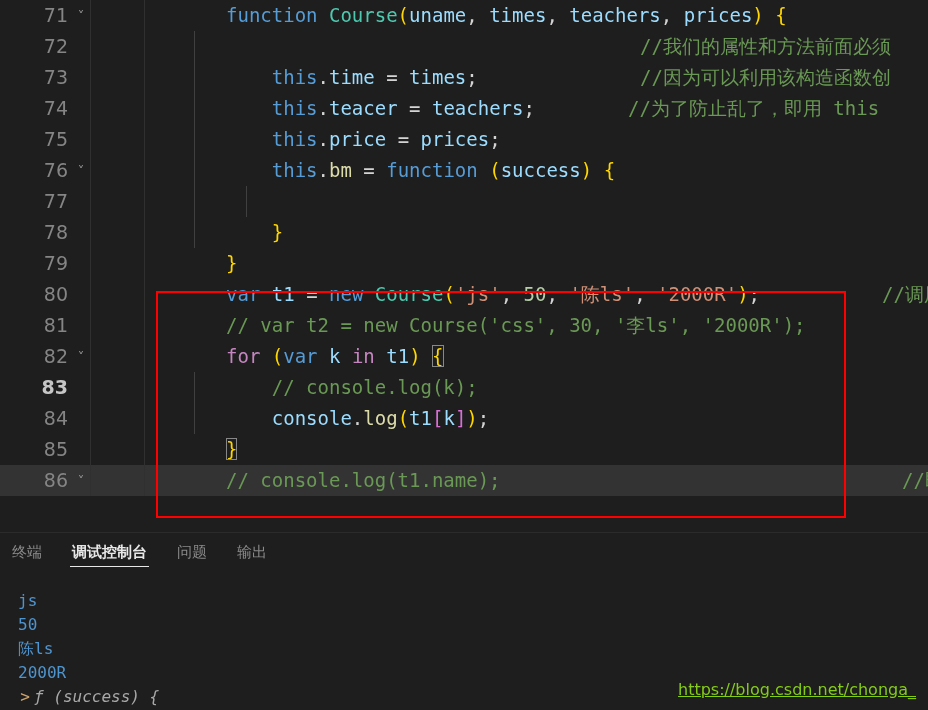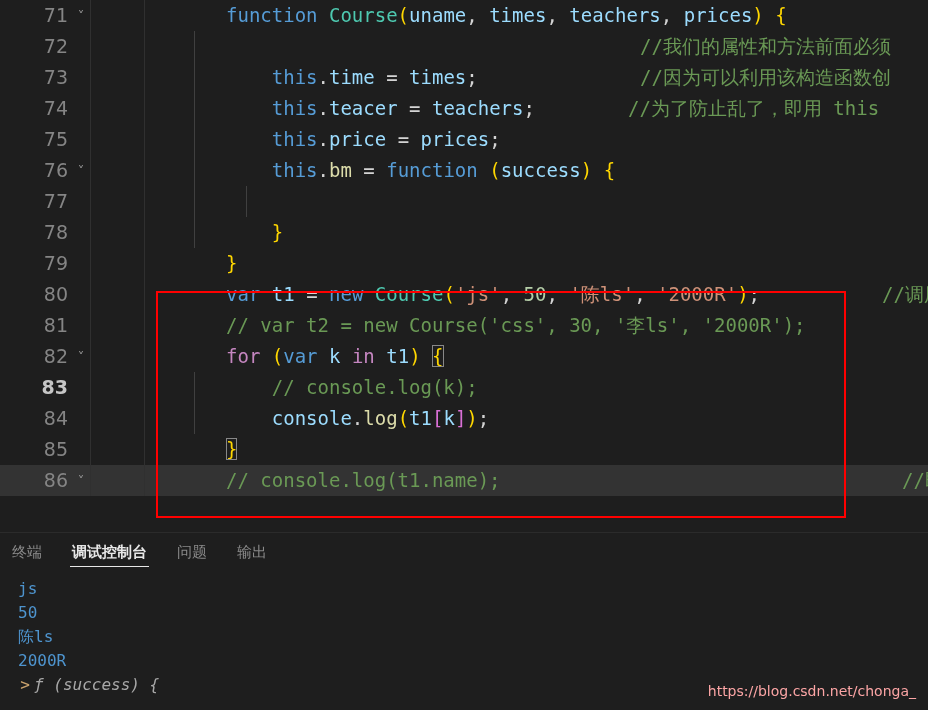--- a/index.html
+++ b/index.html
@@ -87,40 +87,40 @@
     font-size: 15px; color: #8a8a8a; cursor: pointer; height: 38px;
     display: flex; align-items: center; padding: 0 2px;
   }
   .panel-tab.active { color: #e7e7e7; font-weight: bold; }
   .panel-tab.active::after {
     content: ""; position: absolute; left: 0; right: 0; bottom: 4px;
     height: 1px; background: #e7e7e7;
   }
 
   #console-out {
-    position: relative; padding: 6px 0 0 0; font-size: 16px;
+    position: relative; padding: 6px 0 0 0; font-size: 16px; margin-top: 12px;
   }
   .console-line {
     height: 24px; line-height: 24px; padding-left: 18px;
     color: #4e94ce; white-space: pre;
     font-family: "DejaVu Sans Mono", "Liberation Mono", monospace;
   }
   .console-line.prompt-line {
     padding-left: 16px; color: #9b9b9b;
   }
   .prompt-arrow {
     display: inline-block; width: 18px; text-align: center;
     color: #c9a26d;
   }
   .fn-glyph { font-style: italic; color: #a8a8a8; }
 
   #watermark {
     position: absolute; right: 12px; bottom: 11px;
     font-family: "DejaVu Sans", "Liberation Sans", sans-serif;
-    font-size: 14px; color: #fca5a5;
+    font-size: 16px; color: #84cc16; text-decoration: underline;
   }
 </style>
 </head>
 <body>
 
 <div id="app">
 
   <div id="editor">
 
     <div class="code-row">

